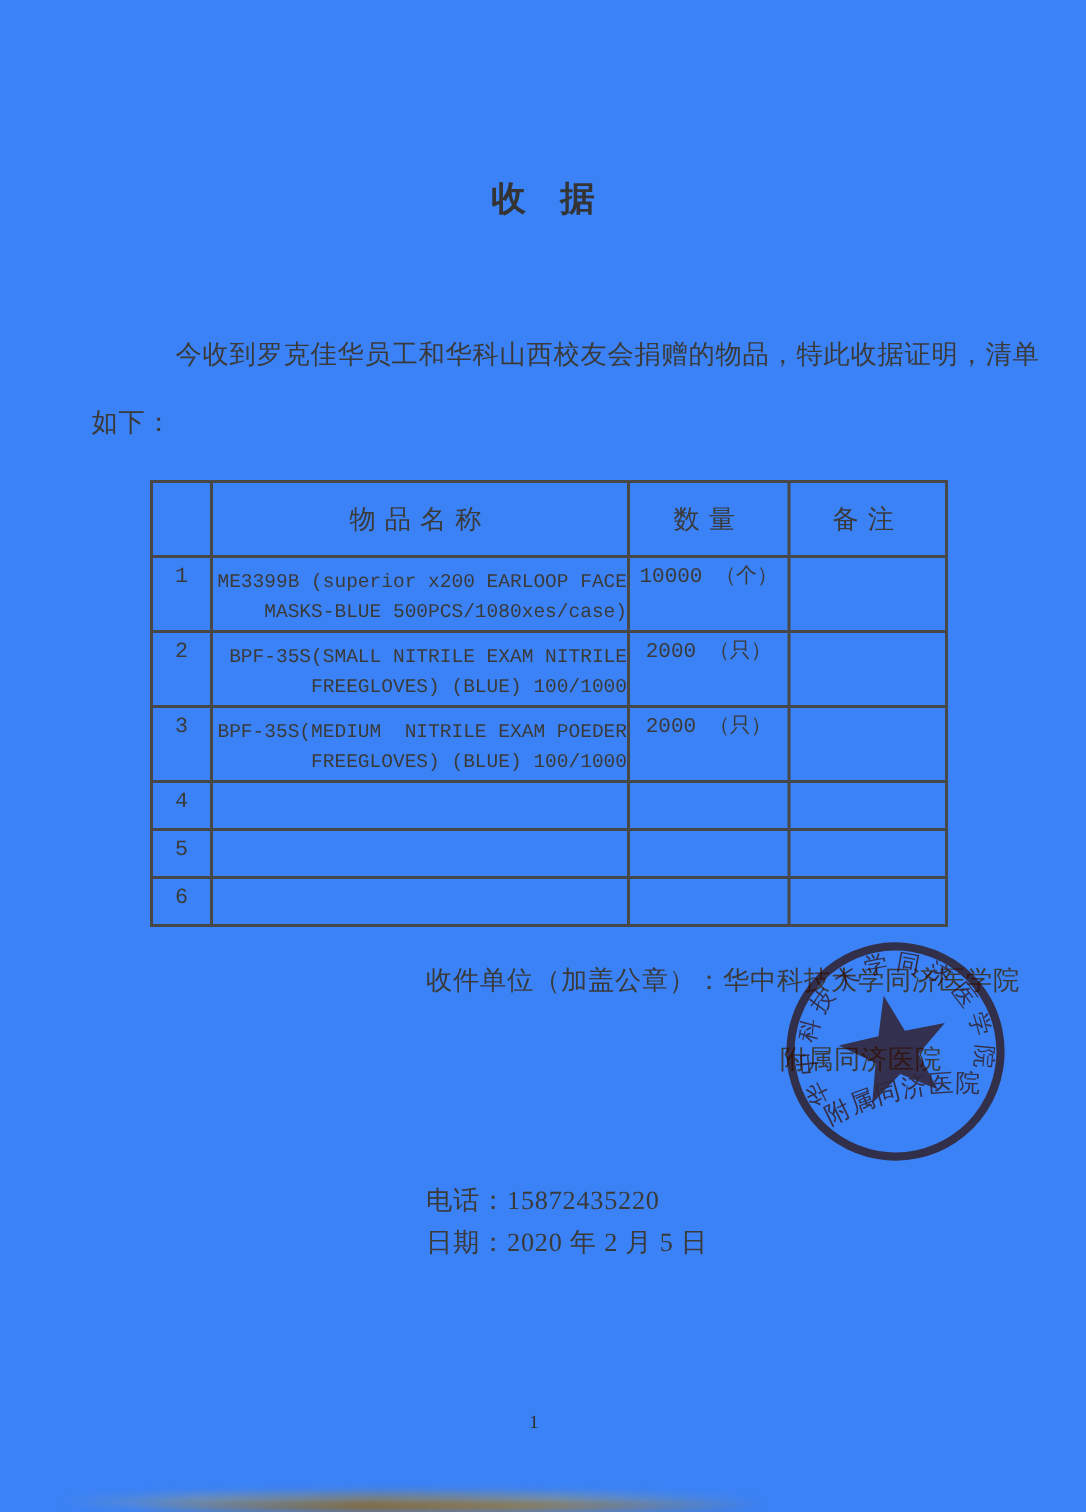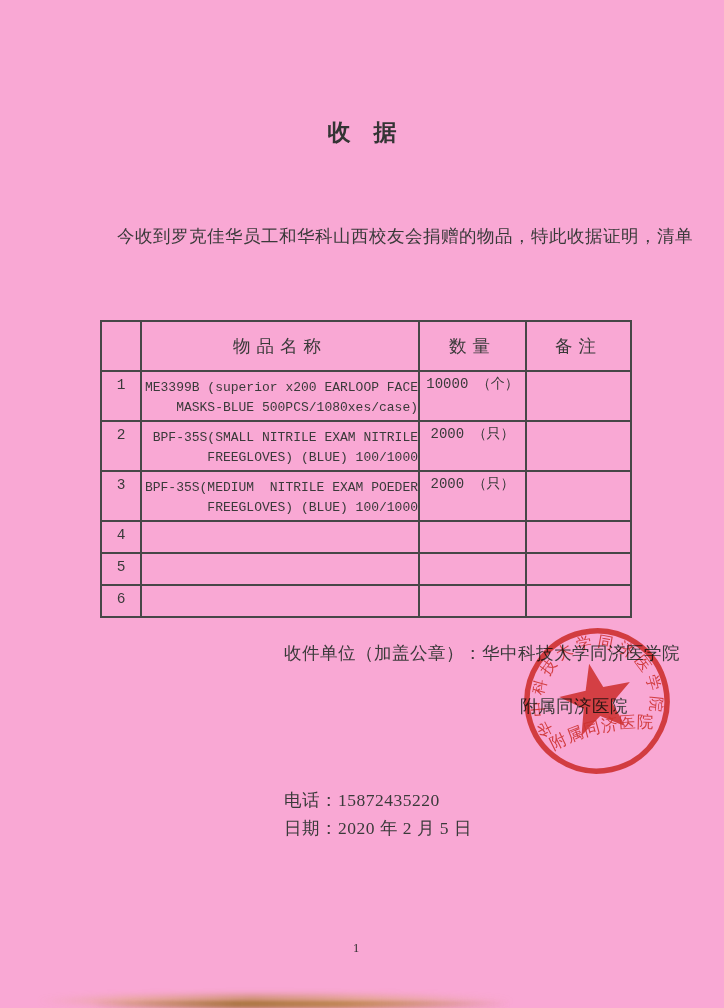--- a/index.html
+++ b/index.html
@@ -6,21 +6,21 @@
   html, body {
     width: 724px; height: 1008px;
     background: #ffffff;
     overflow: hidden;
     font-family: "Liberation Serif", "DejaVu Serif", serif;
     color: #383838;
   }
   .page {
     position: relative;
     width: 724px; height: 1008px;
-    background: #f9a8d4;
+    background: #3b82f6;
     text-decoration: underline;
   }
   .doc-title {
     position: absolute;
     left: 0; top: 117px; width: 724px;
     text-align: center;
     font-size: 23px;
     font-weight: 700;
     color: #343434;
     white-space: pre;
@@ -150,20 +150,21 @@
 </style>
 </head>
 <body>
 
 <div class="page">
 
   <div class="doc-title">收　据</div>
 
   <div class="body-text">
     <div class="line1">今收到罗克佳华员工和华科山西校友会捐赠的物品，特此收据证明，清单</div>
+    <div class="line2">如下：</div>
   </div>
 
   <table class="items">
     <colgroup>
       <col class="c-idx">
         <col class="c-name">
         <col class="c-qty">
         <col class="c-rem">
     </colgroup>
     <tbody>

